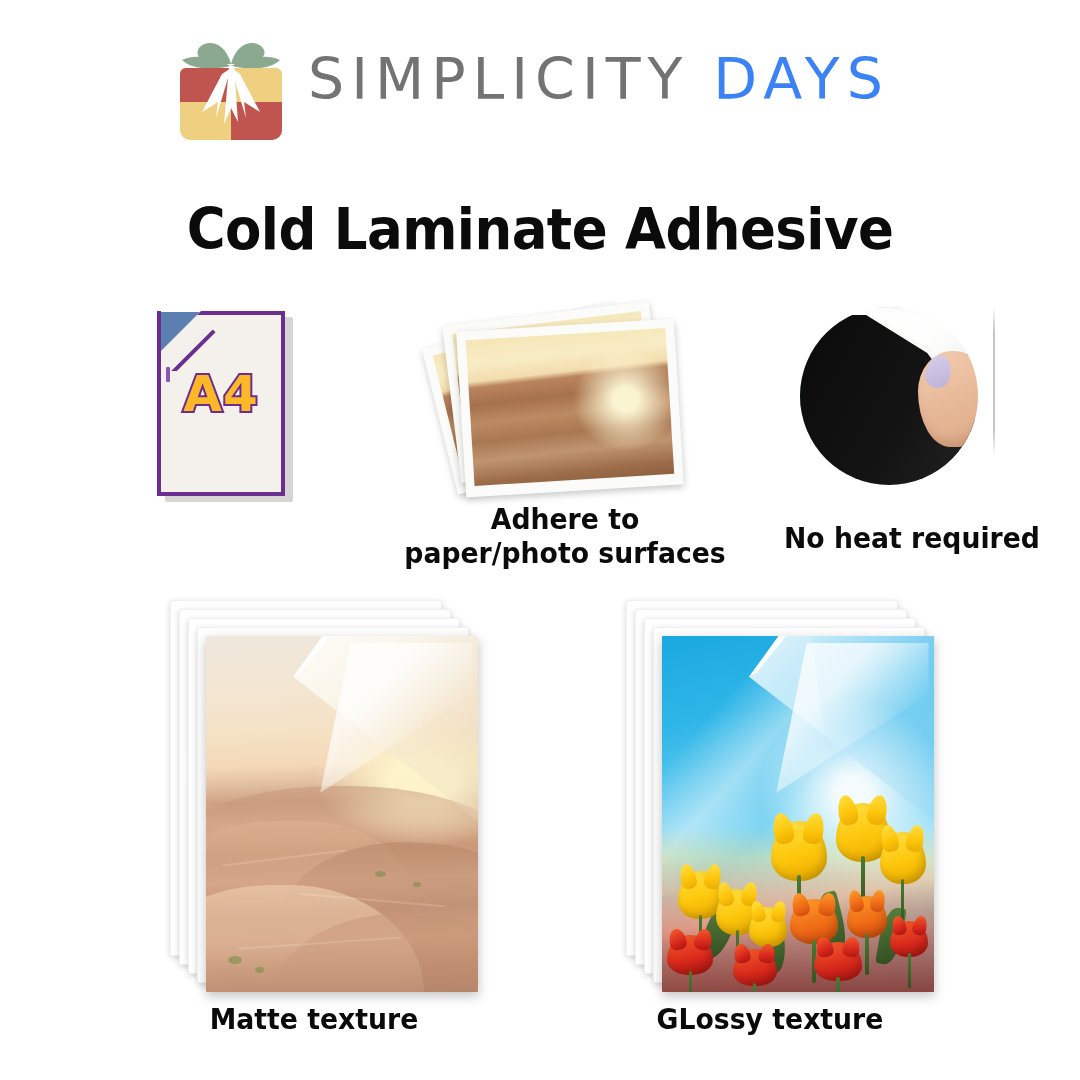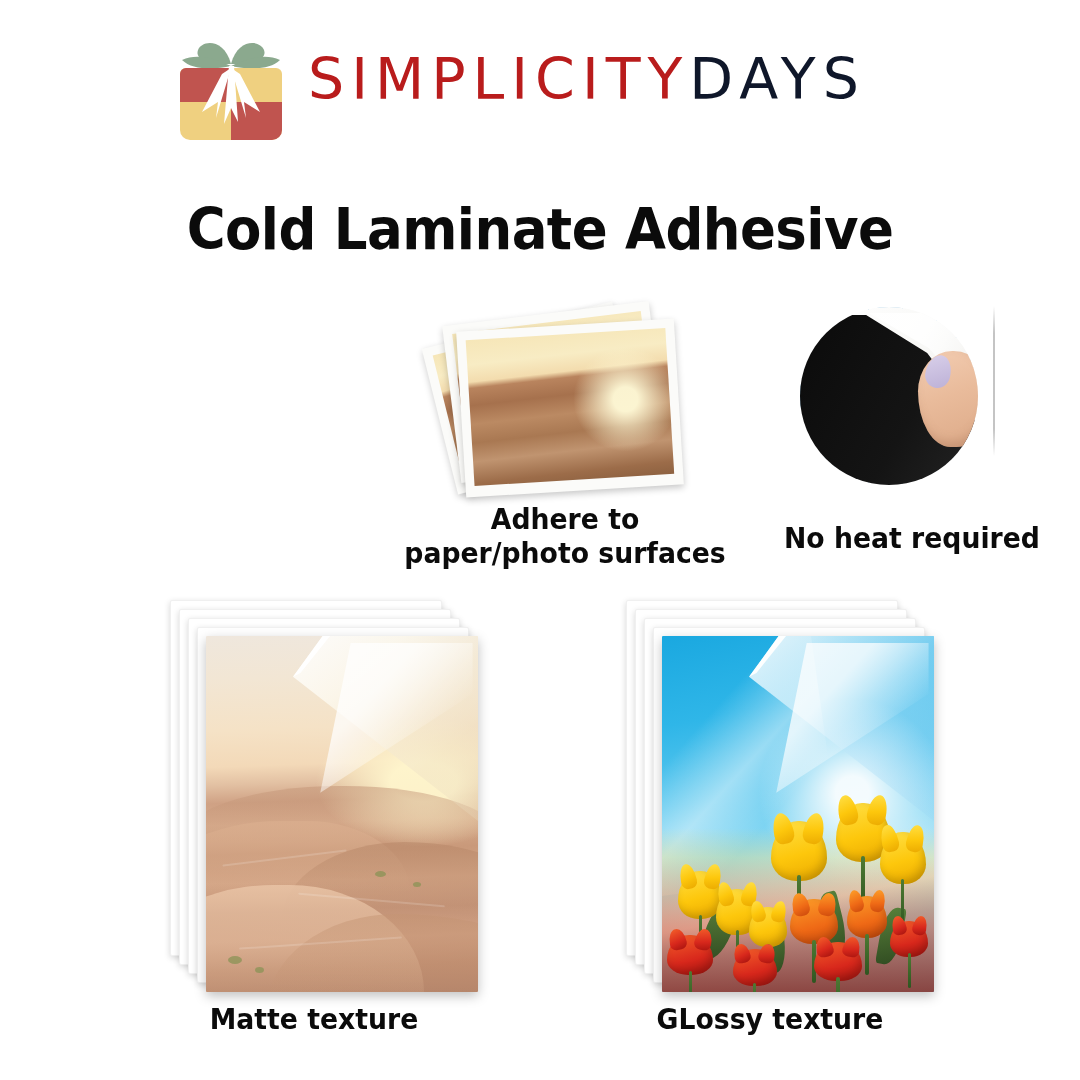--- a/index.html
+++ b/index.html
@@ -13,22 +13,22 @@
   
   .logo-block{position:absolute;left:0;top:22px;width:1080px;height:135px;}
   .logo-row{position:absolute;left:172px;top:8px;width:740px;height:92px;}
   .gift-icon{position:absolute;left:0;top:4px;width:118px;height:112px;}
   .wordmark{position:absolute;left:136px;top:14px;height:70px;white-space:nowrap;}
   .wm-a,.wm-b{
     font-family:"DejaVu Sans", sans-serif;
     font-size:57px;font-weight:400;letter-spacing:7px;line-height:70px;
     vertical-align:baseline;
   }
-  .wm-a{color:#b91c1c;}
-  .wm-b{color:#0f172a;}
+  .wm-a{color:#737373;}
+  .wm-b{color:#3b82f6;margin-left:24px;}
   .tagline{
     position:absolute;left:172px;top:108px;width:740px;text-align:center;
     font-family:"DejaVu Sans", sans-serif;
     font-size:19.5px;font-weight:700;letter-spacing:1.7px;color:#C05B52;
     white-space:nowrap;
   }
 
   
   .main-title{
     position:absolute;left:0;top:196px;width:1080px;text-align:center;
@@ -301,20 +301,30 @@
       </div>
 
       <div class="wordmark">
         <span class="wm-a">SIMPLICITY</span><span class="wm-b">DAYS</span>
       </div>
     </div>
   </div>
 
   <div class="main-title">Cold Laminate Adhesive</div>
 
+  <div class="a4-wrap">
+    <div class="a4-shadow"></div>
+    <div class="a4-body"></div>
+    <div class="a4-corner-cut"></div>
+    <div class="a4-fold"></div>
+    <div class="a4-fold-edge"></div>
+    <div class="a4-fold-left"></div>
+    <div class="a4-tick"></div>
+    <div class="a4-text">A4</div>
+  </div>
 
   <div class="pstack">
     <div class="pshot ps1">
         <i class="desert-mini"></i>
       </div>
     <div class="pshot ps2">
         <i class="desert-mini"></i>
       </div>
     <div class="pshot ps3">
         <i class="desert-mini"></i>

